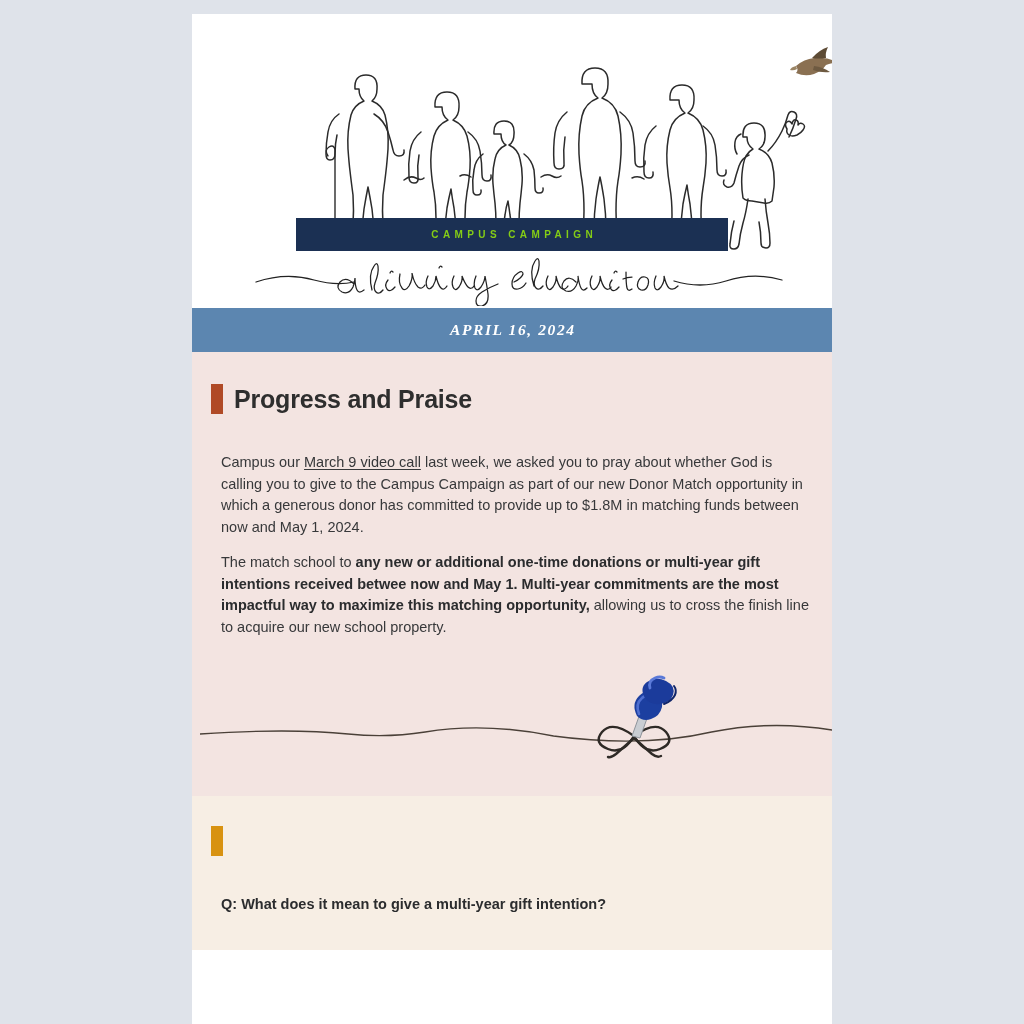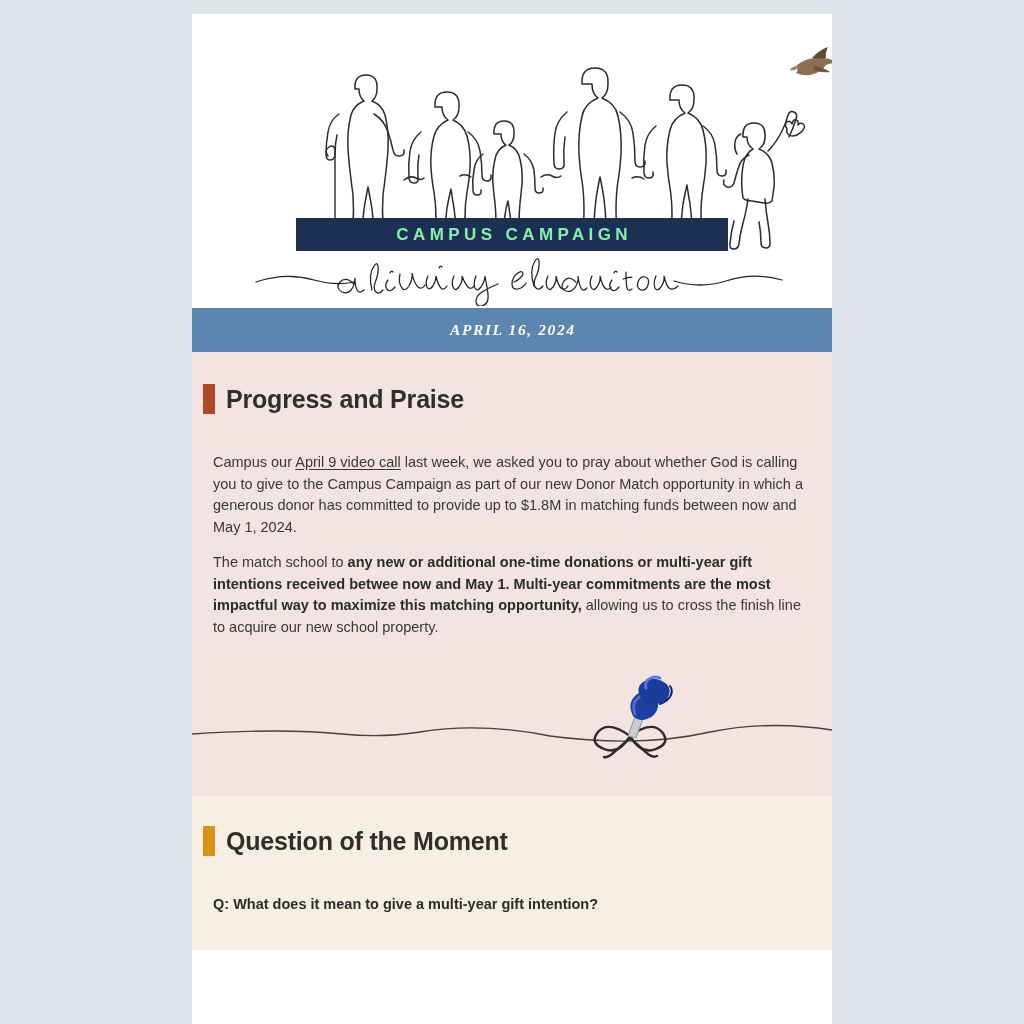--- a/index.html
+++ b/index.html
@@ -40,23 +40,23 @@
     display: block;
   }
 
   .logo-wordmark {
     position: absolute;
     left: 104px;
     top: 204px;
     width: 432px;
     height: 33px;
     background: #1b3053;
-    color: #86efac;
+    color: #84cc16;
     font-family: "Liberation Sans", sans-serif;
-    font-size: 17px;
+    font-size: 10px;
     font-weight: 700;
     letter-spacing: 4.4px;
     display: flex;
     align-items: center;
     justify-content: center;
     text-indent: 4.4px;
   }
 
   .logo-tagline-wrap {
     position: absolute;
@@ -80,21 +80,21 @@
     font-family: "Liberation Serif", serif;
     font-size: 15.5px;
     font-weight: 700;
     letter-spacing: 1.6px;
     text-indent: 1.6px;
     font-style: italic;
   }
 
   
   .section {
-    padding: 0 0 0 0;
+    padding: 0 0 0 8px;
     position: relative;
   }
 
   .section--progress {
     background: #f3e4e1;
     padding-top: 32px;
     padding-bottom: 24px;
   }
 
   .section--question {
@@ -262,21 +262,21 @@
   </div>
 
   <div class="section section--progress">
 
     <div class="section-heading">
       <span class="heading-bar heading-bar--rust"></span>
       <span class="section-heading-text">Progress and Praise</span>
     </div>
 
     <div class="body-copy">
-      <p><span>Campus our </span><a href="#" class="inline-link">April 9 video call</a><span> last week, we asked you to pray about whether God is calling you to give to the Campus Campaign as part of our new Donor Match opportunity in which a generous donor has committed to provide up to $1.8M in matching funds between now and May 1, 2024.</span></p>
+      <p><span>Campus our </span><a href="#" class="inline-link">March 9 video call</a><span> last week, we asked you to pray about whether God is calling you to give to the Campus Campaign as part of our new Donor Match opportunity in which a generous donor has committed to provide up to $1.8M in matching funds between now and May 1, 2024.</span></p>
 
 
       <p><span>The match school to </span><b>any new or additional one-time donations or multi-year gift intentions received betwee now and May 1. Multi-year commitments are the most impactful way to maximize this matching opportunity,</b><span> allowing us to cross the finish line to acquire our new school property.</span></p>
     </div>
 
     <div class="pin-divider">
       <svg viewBox="0 0 640 112" preserveAspectRatio="none" aria-hidden="true">
 
         <path d="M0 74 q90 -6 150 0 q40 4 78 -2 q60 -10 130 4 q90 12 160 -4 q60 -12 122 -2" fill="none" stroke="#4a4038" stroke-width="1.4" stroke-linecap="round"></path>
       </svg>
@@ -298,21 +298,20 @@
         <path d="M104 28 q-2 -7 5 -10 q5 -2 9 0" fill="none" stroke="#5a79d8" stroke-width="2.8" stroke-linecap="round"></path>
         <path d="M118 44 q8 -3 11 -9 q2 -5 -1 -9" fill="none" stroke="#0f2569" stroke-width="2" stroke-linecap="round"></path>
       </svg>
     </div>
   </div>
 
   <div class="section section--question">
 
     <div class="section-heading">
       <span class="heading-bar heading-bar--gold"></span>
-      <span class="section-heading-text">Question of the Moment</span>
     </div>
 
     <div class="body-copy">
 
       <p><span class="qa-label">Q:</span><b> What does it mean to give a multi-year gift intention?</b></p>
 
     </div>
   </div>
 
 </div>

